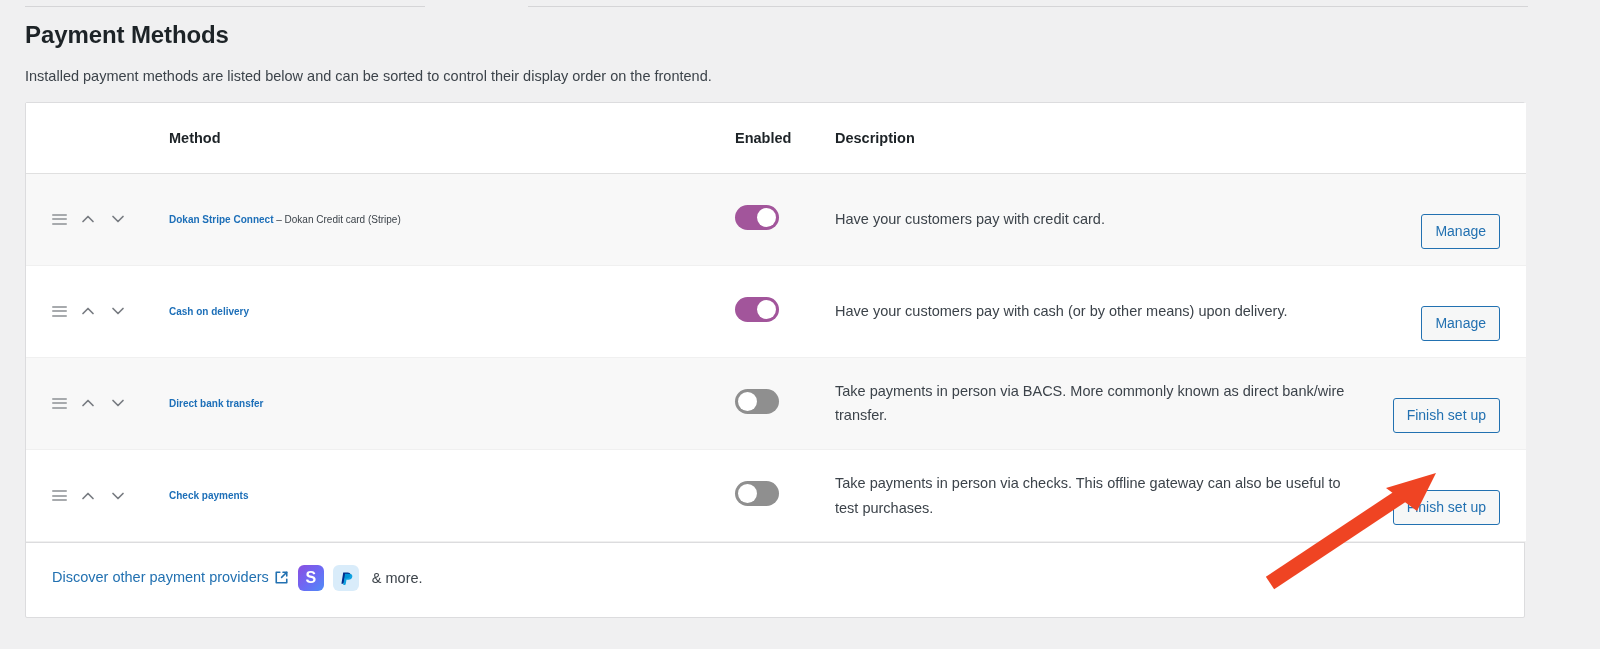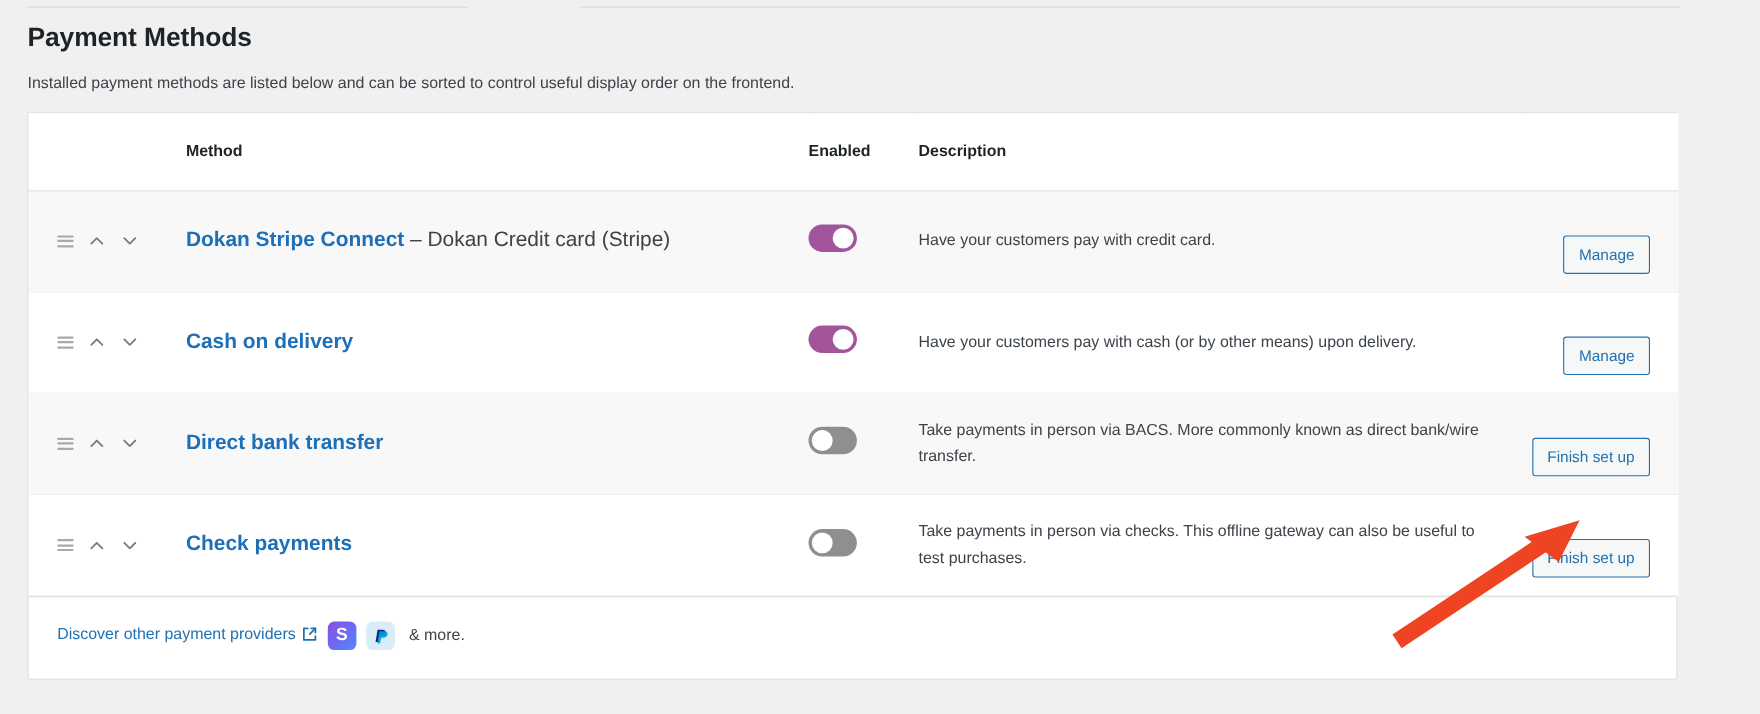--- a/index.html
+++ b/index.html
@@ -123,21 +123,21 @@
   .chev {
     width: 18px;
     height: 18px;
     cursor: pointer;
     display: inline-block;
   }
   .chev svg { display: block; }
 
   
   .method-cell {
-    font-size: 19px;
+    font-size: 10px;
     color: #3c434a;
     line-height: 1.5;
   }
   .method-link {
     color: #1d6fb8;
     font-weight: 700;
     text-decoration: none;
     cursor: pointer;
   }
   .method-suffix { color: #3c434a; }
@@ -239,21 +239,21 @@
 </style>
 </head>
 <body>
 
 <div class="screen">
 
   <div class="top-edge a"></div>
   <div class="top-edge b"></div>
 
   <h1 class="page-title">Payment Methods</h1>
-  <p class="page-subtitle">Installed payment methods are listed below and can be sorted to control useful display order on the frontend.</p>
+  <p class="page-subtitle">Installed payment methods are listed below and can be sorted to control their display order on the frontend.</p>
 
   <div class="card">
 
     <table class="pm-table">
       <thead>
         <tr>
           <th class="col-sort"></th>
           <th class="col-method">Method</th>
           <th class="col-enabled">Enabled</th>
           <th class="col-desc">Description</th>

